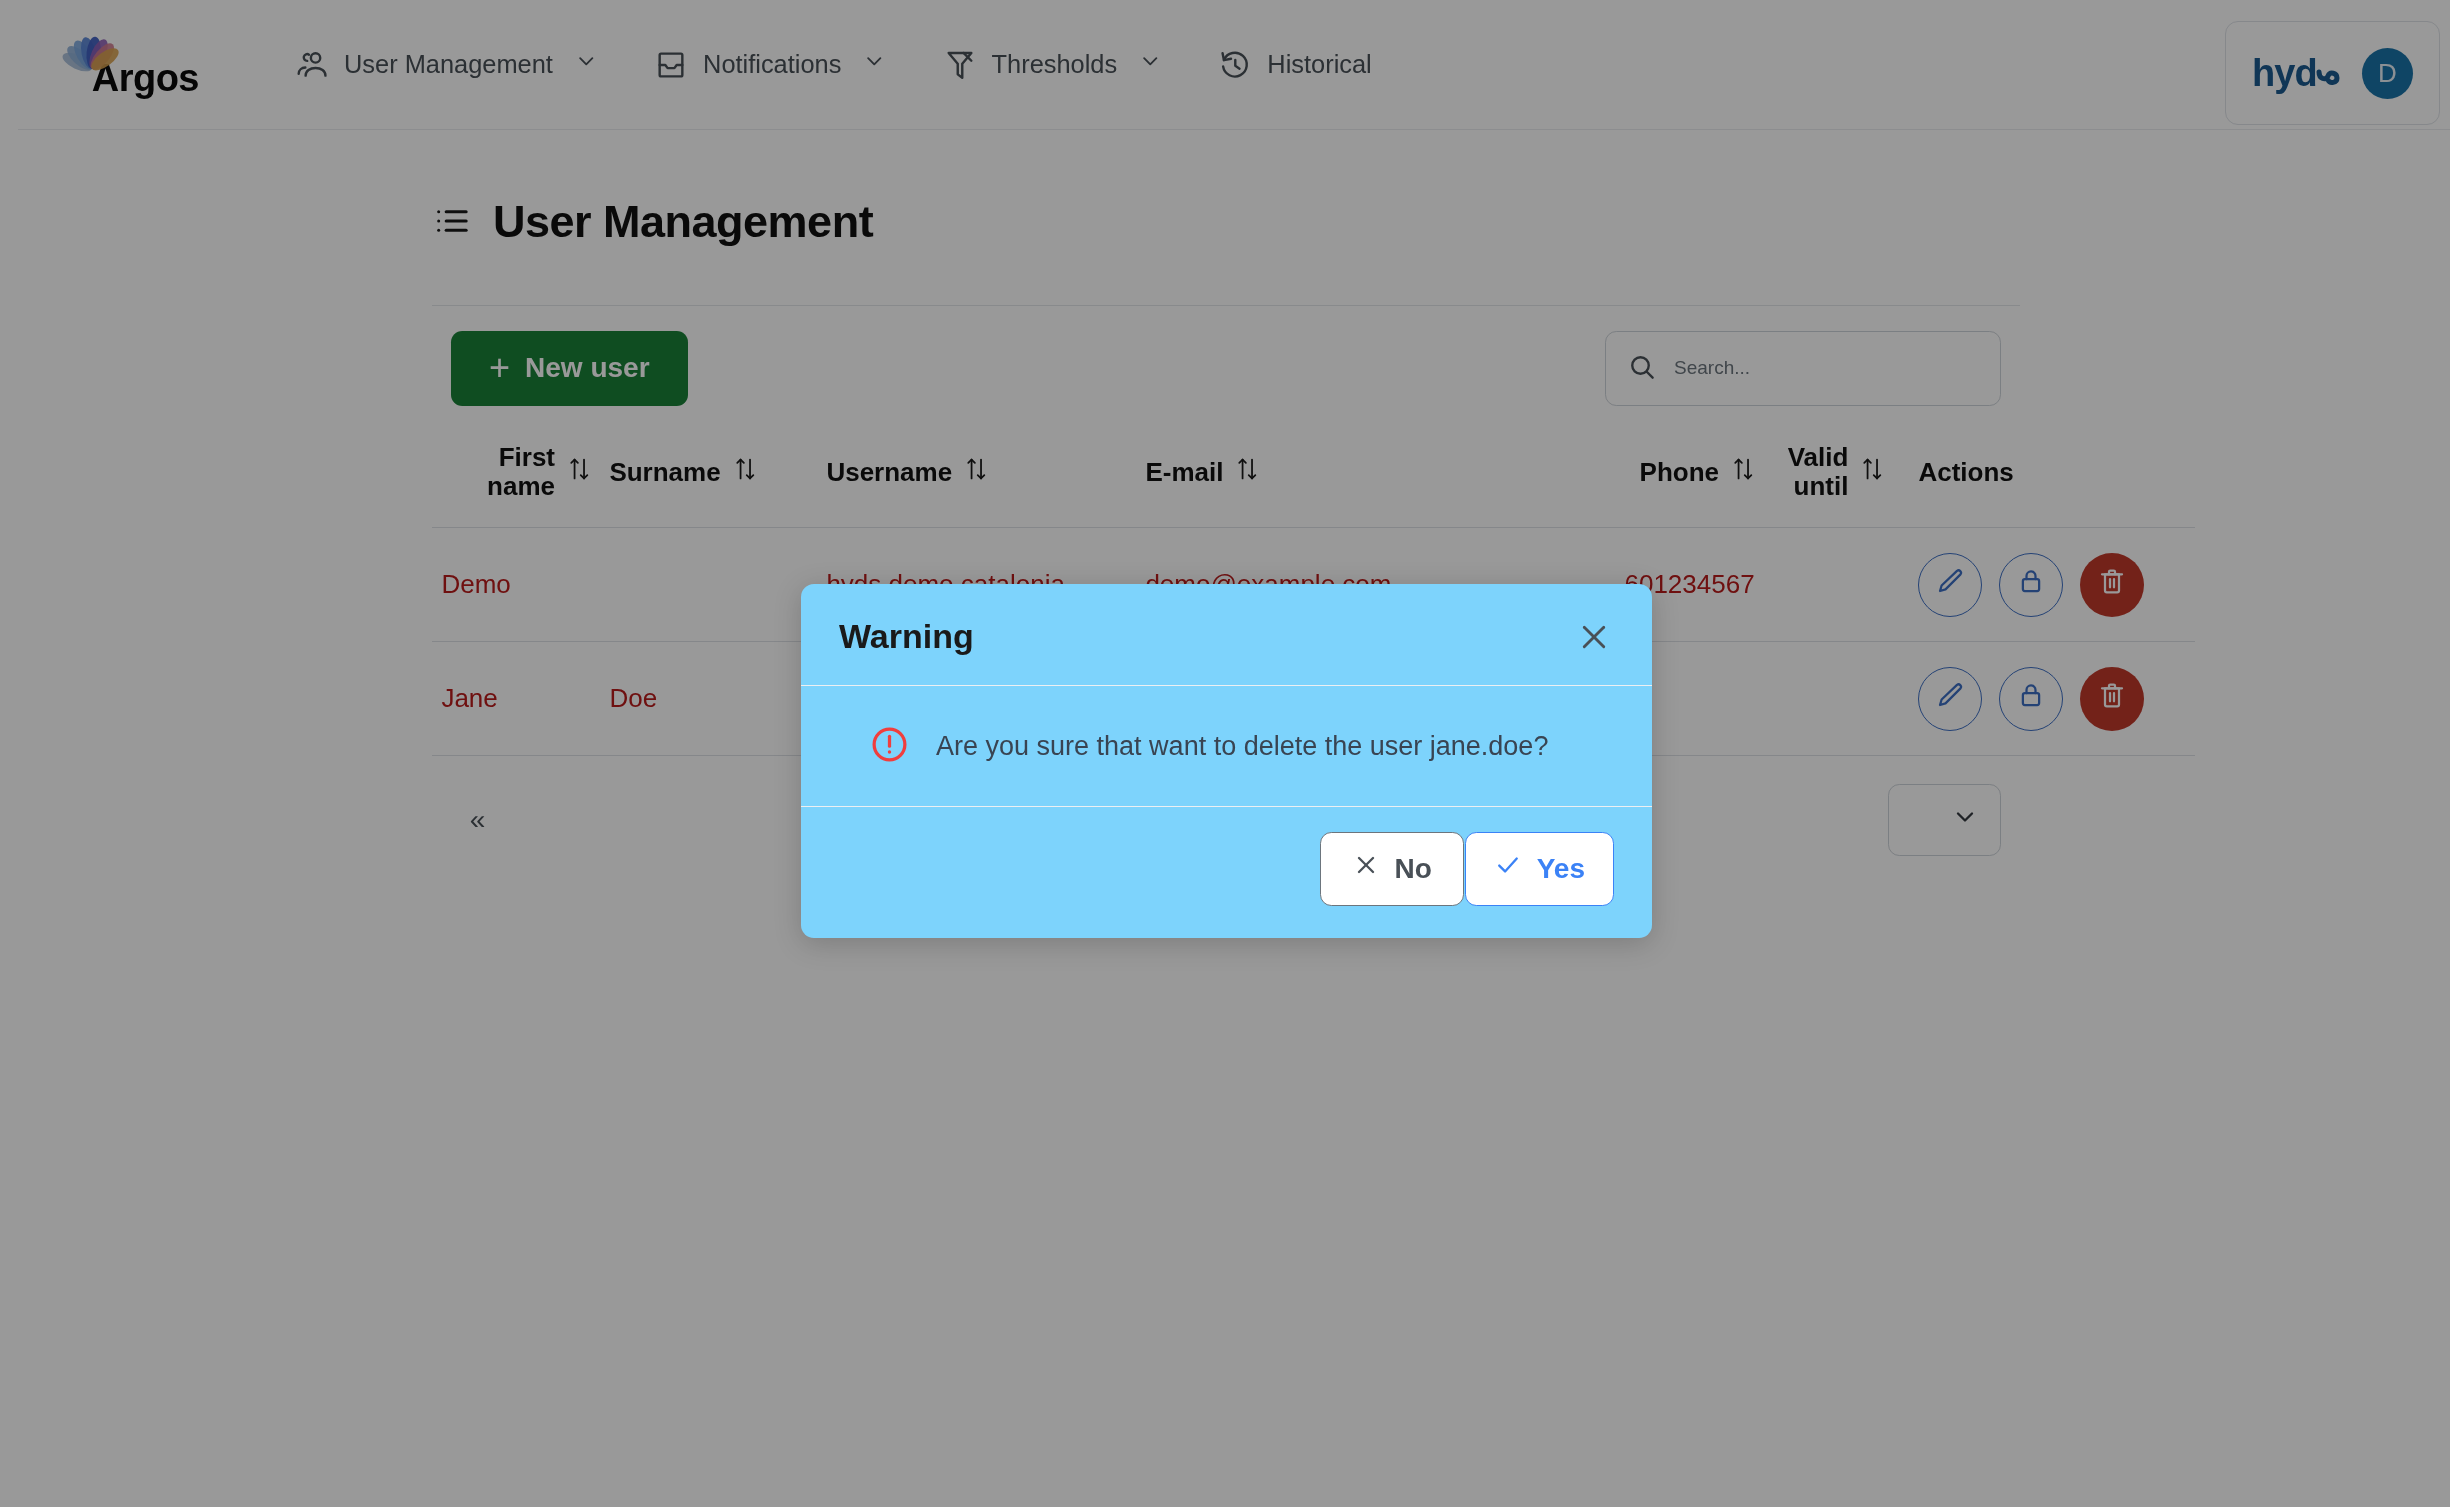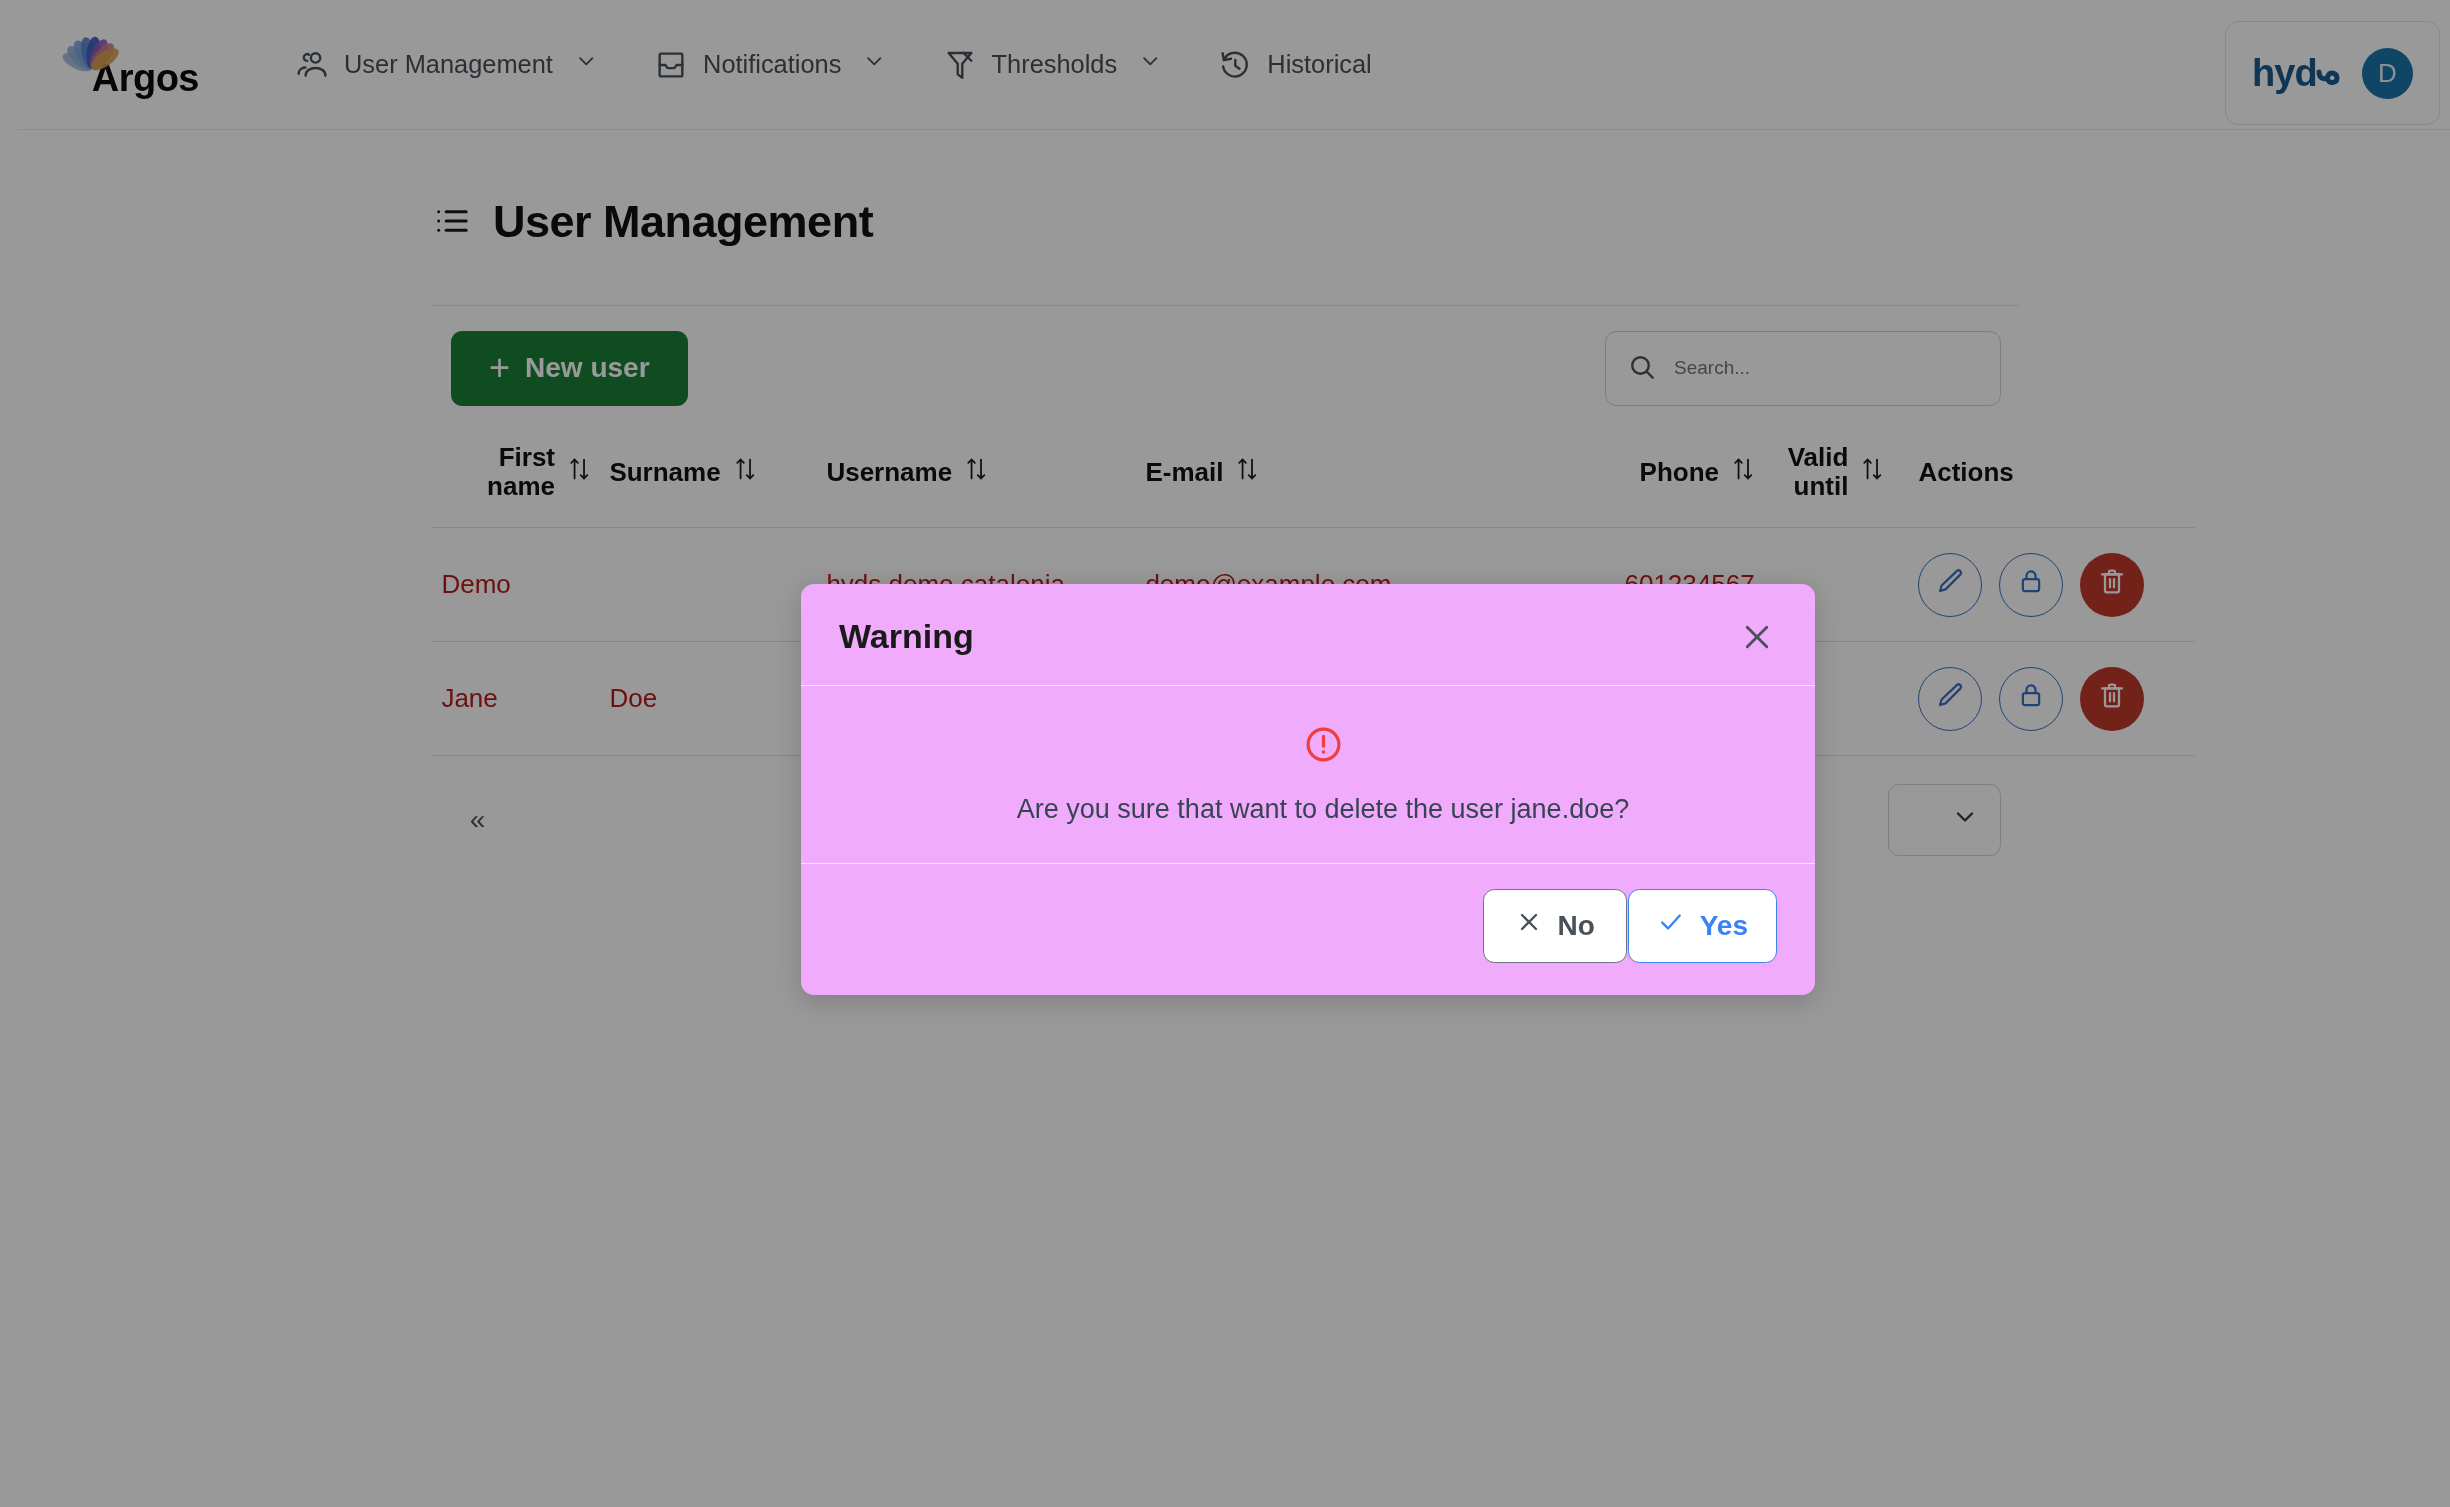--- a/index.html
+++ b/index.html
@@ -136,35 +136,35 @@
     font-size: 26px; color: #343a40; background: #ffffff;
   }
 
   
   .scrim {
     position: absolute; inset: 0; width: 2450px; height: 1508px;
     background: rgba(0,0,0,0.40);
   }
   .modal {
     position: absolute; left: 801px; top: 584px;
-    width: 1014px;
-    background: #f0abfc; border-radius: 13px;
+    width: 851px;
+    background: #7dd3fc; border-radius: 13px;
     box-shadow: 0 5.7px 28px rgba(0,0,0,0.18);
     overflow: hidden;
   }
   .modal-head {
     display: flex; align-items: center; justify-content: space-between;
     padding: 32px 38px 28px 38px;
   }
   .modal-title { font-size: 34px; font-weight: 700; color: #1a1a1a; }
   .modal-x { cursor: pointer; display: flex; align-items: center; justify-content: center; width: 41px; height: 41px; }
   .modal-body {
     border-top: 0.9px solid #eceff2;
     padding: 38px 38px 38px 68px;
-    display: flex; align-items: center; gap: 26px; flex-direction: column;
+    display: flex; align-items: center; gap: 26px;
   }
   .modal-msg { font-size: 27px; color: #394452; }
   .modal-foot {
     border-top: 0.9px solid #eceff2;
     padding: 24.5px 38px 32px 38px;
     display: flex; align-items: center; justify-content: flex-end; gap: 1px;
   }
   .mbtn {
     height: 74px; min-width: 144px; padding: 0 28px;
     border-radius: 11.3px; background: #ffffff; cursor: pointer;

